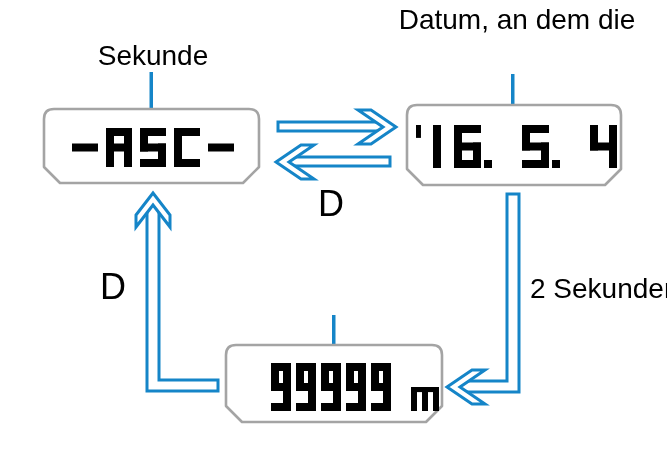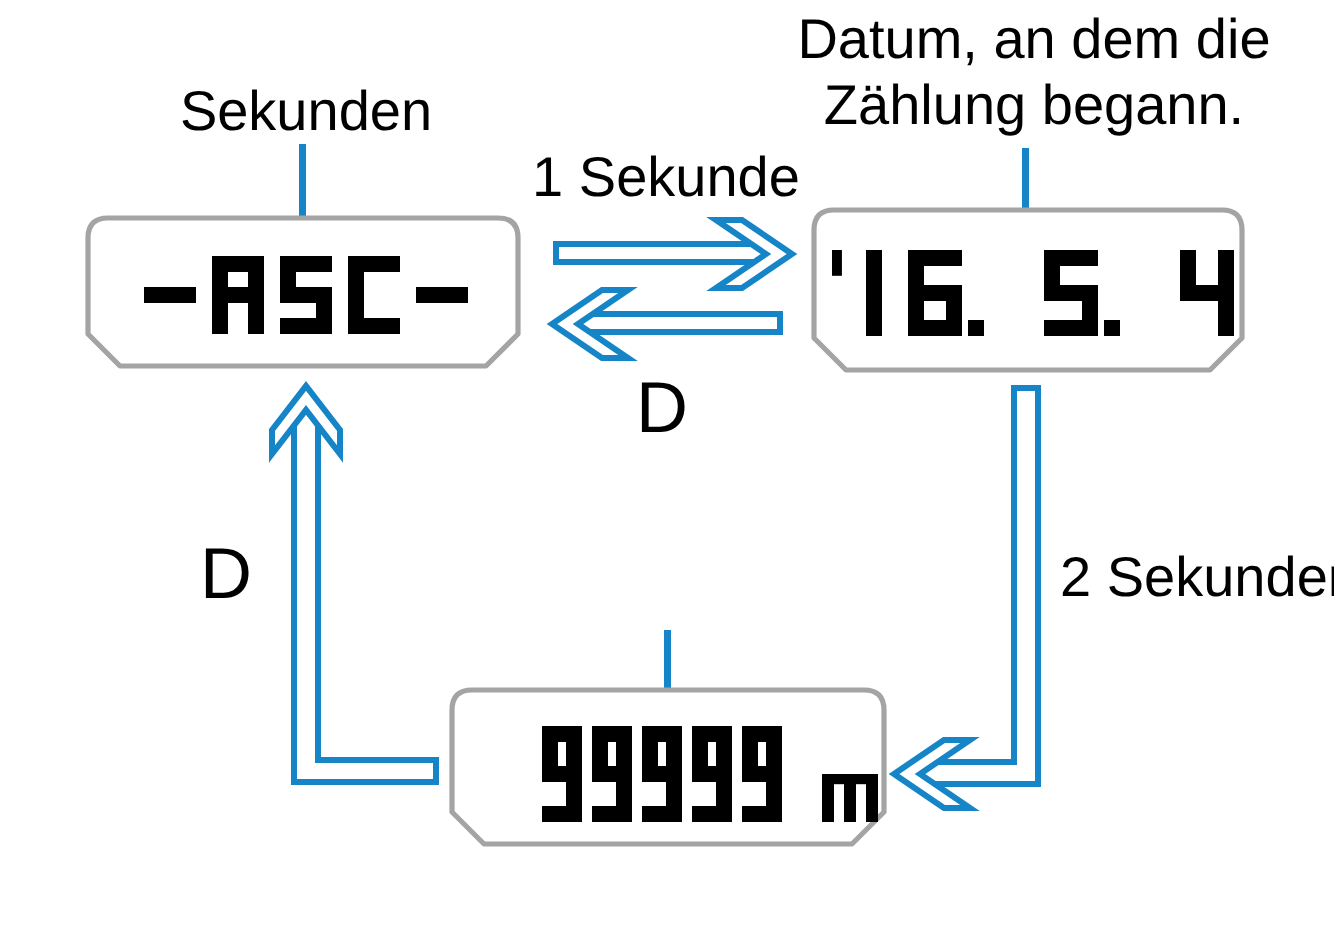--- a/index.html
+++ b/index.html
@@ -125,28 +125,26 @@
         <rect x="371" y="383" width="20" height="8"></rect>
         <rect x="383" y="383" width="8" height="28"></rect>
         <rect x="371" y="403" width="20" height="8"></rect>
         <rect x="411" y="387" width="28" height="5.1"></rect>
         <rect x="411" y="387" width="6" height="24"></rect>
         <rect x="422" y="387" width="6" height="24"></rect>
         <rect x="433" y="387" width="6" height="24"></rect>
       </g>
   </svg>
 
-  <div class="lbl center" style="left:63px;top:39px;width:180px;">Sekunden</div>
+  <div class="lbl center" style="left:63px;top:39px;width:180px;">Sekunde</div>
 
   <div class="lbl center" style="left:387px;top:3px;width:260px;">
     <div>Datum, an dem die</div>
-    <div>Zählung begann.</div>
   </div>
 
-  <div class="lbl center" style="left:253px;top:72px;width:160px;">1 Sekunde</div>
 
   <div class="lbl-d" style="left:318px;top:184px;">D</div>
 
   <div class="lbl-d" style="left:100px;top:267px;">D</div>
 
   <div class="lbl" style="left:530px;top:272px;">2 Sekunden</div>
 
 </div>
 
 </body></html>

